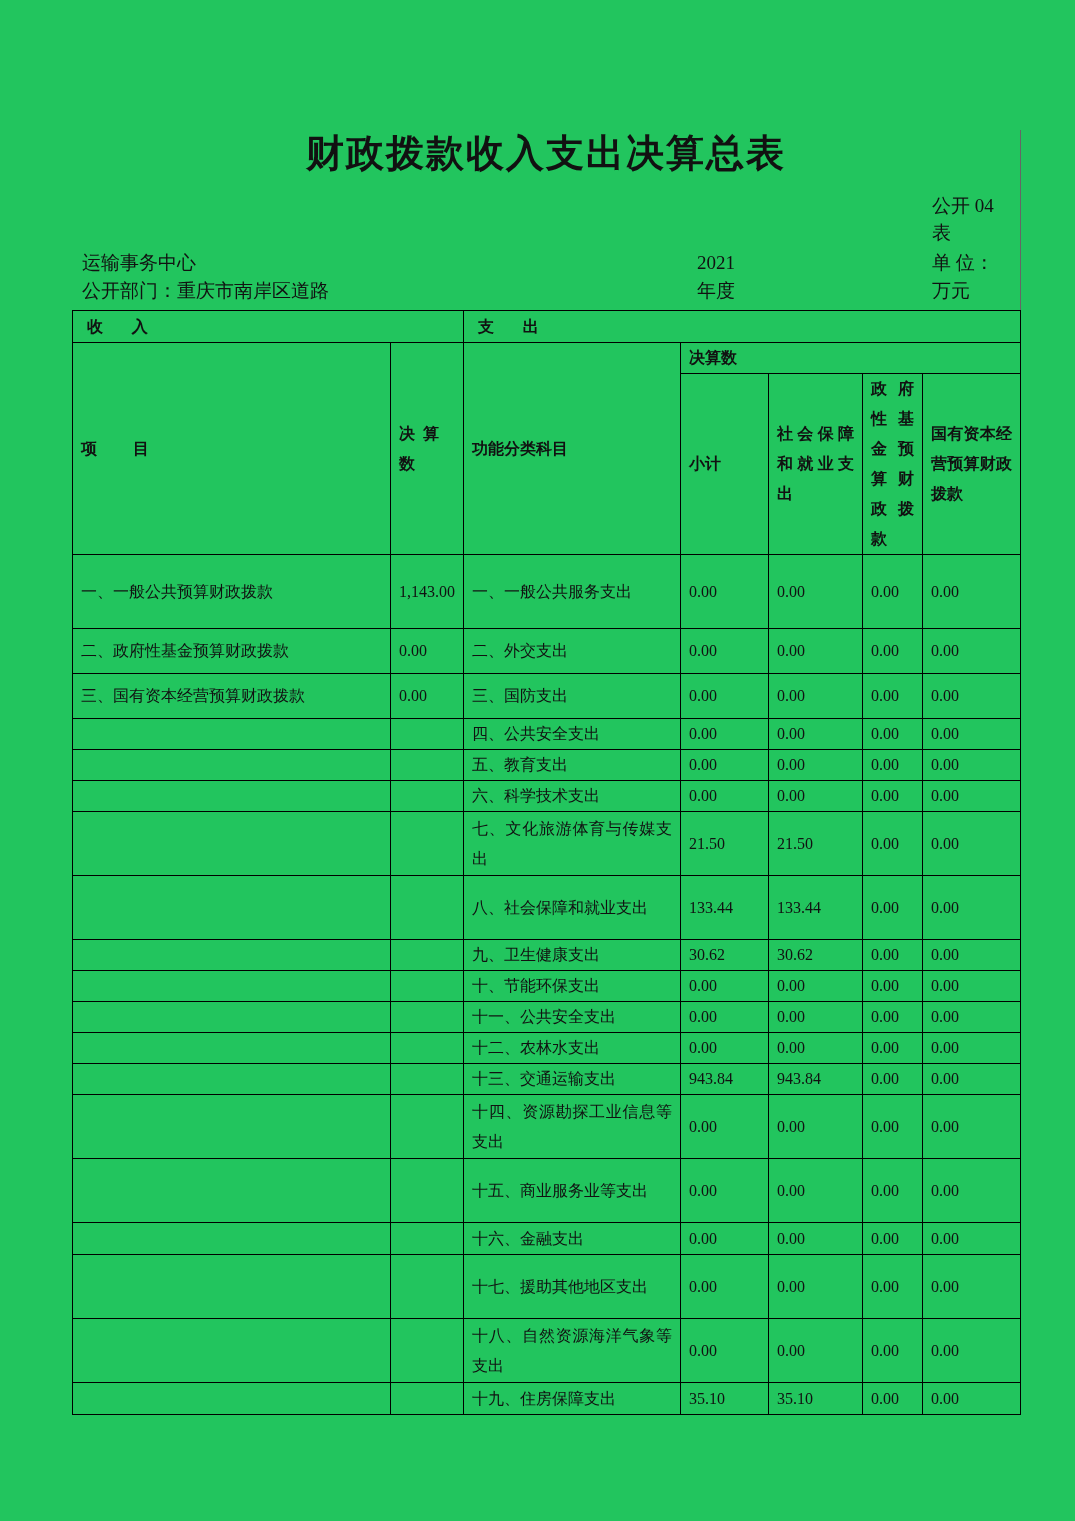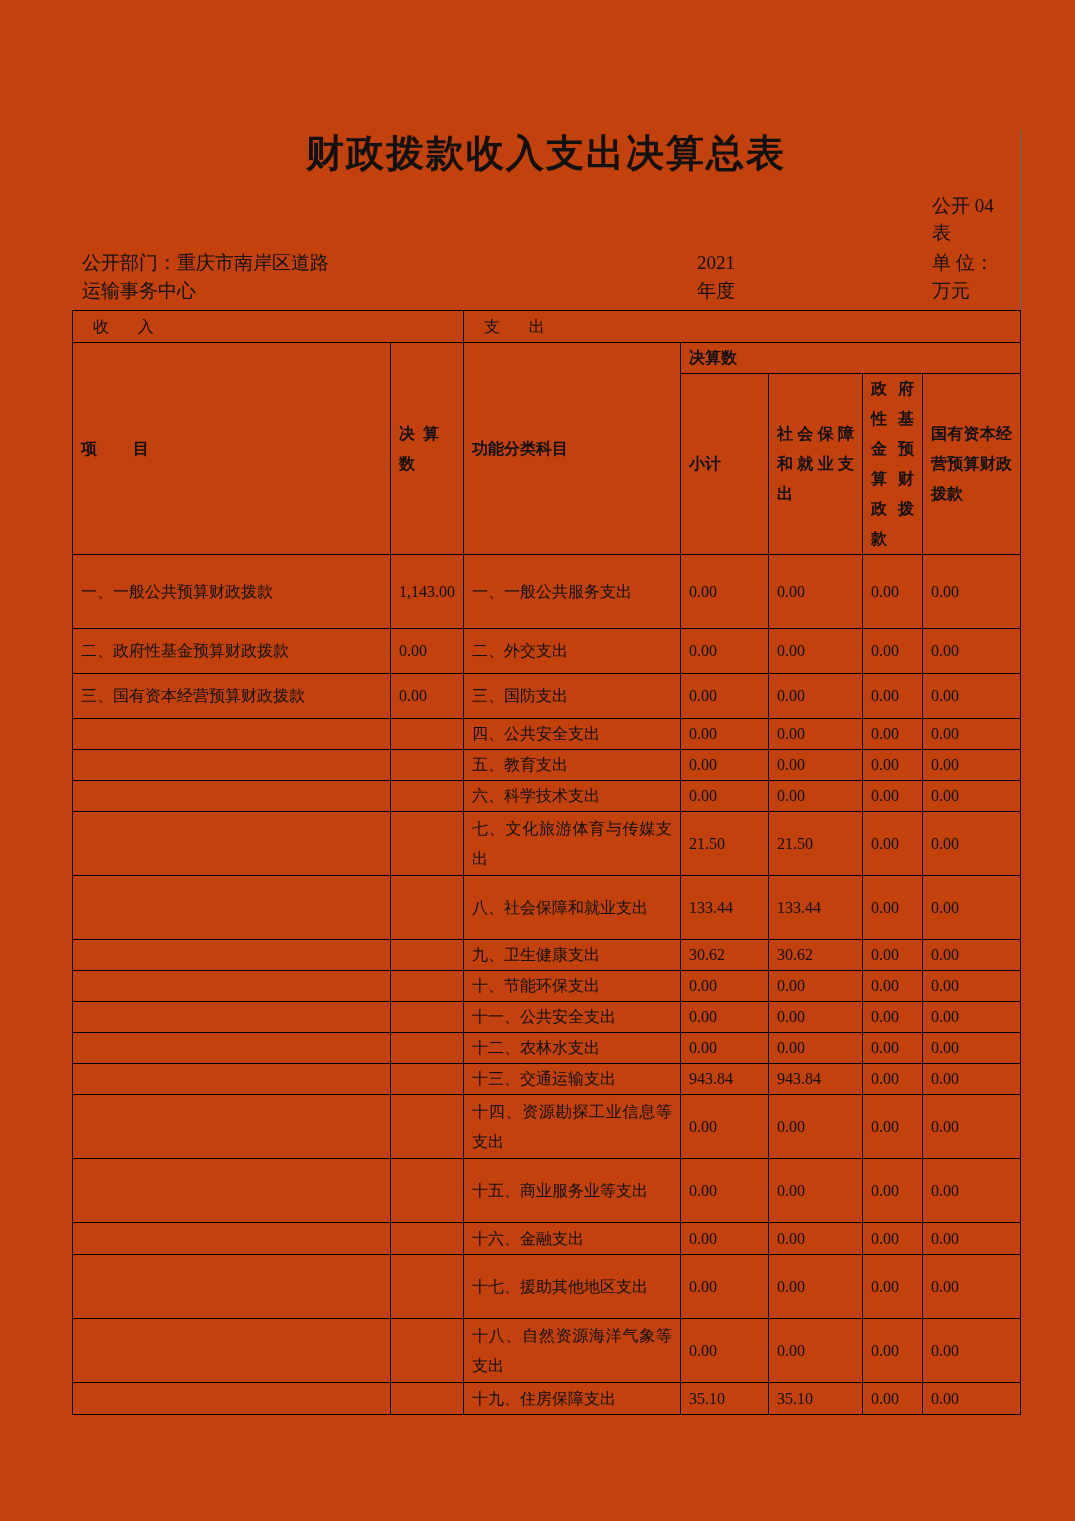--- a/index.html
+++ b/index.html
@@ -1,21 +1,21 @@
 <!DOCTYPE html>
 <html><head>
 <meta charset="utf-8">
 <style>
   * { margin: 0; padding: 0; box-sizing: border-box; }
   html, body { background: #e8e8e8; }
   .page {
     position: relative;
     width: 1075px;
     height: 1521px;
-    background: #c2410c;
+    background: #22c55e;
     margin: 0 auto;
     overflow: hidden;
     font-family: "Liberation Serif", "DejaVu Serif", serif;
     color: #111111;
   }
   .title {
     position: absolute;
     top: 128px;
     left: 72px;
     width: 948px;
@@ -62,22 +62,22 @@
   }
   table.fin td {
     border: 1px solid #000000;
     vertical-align: middle;
     line-height: 30px;
     padding: 0 8px;
     overflow: hidden;
   }
   tr.sec-row { height: 32px; }
   tr.sec-row td {
-    font-weight: normal;
-    padding-left: 20px;
+    font-weight: bold;
+    padding-left: 14px;
     letter-spacing: 1.8em;
   }
   tr.h1-row { height: 30px; }
   tr.h2-row { height: 180px; }
   td.hc { font-weight: bold; }
   td.h-item { padding-left: 10px; letter-spacing: 2.25em; }
   td.h-final { padding: 0 6px; letter-spacing: 0.5em; word-break: break-all; }
   td.h-func { padding-left: 10px; }
   td.h-group { padding-left: 8px; }
   td.h-sub { text-align: justify; text-align-last: left; }
@@ -94,22 +94,22 @@
 <div class="page">
 
   <div class="title">财政拨款收入支出决算总表</div>
 
   <div class="doc-code">
     <div>公开 04</div>
     <div>表</div>
   </div>
 
   <div class="meta-block meta-dept">
+    <div>运输事务中心</div>
     <div>公开部门：重庆市南岸区道路</div>
-    <div>运输事务中心</div>
   </div>
 
   <div class="meta-block meta-year">
     <div>2021</div>
     <div>年度</div>
   </div>
 
   <div class="meta-block meta-unit">
     <div>单 位：</div>
     <div>万元</div>

